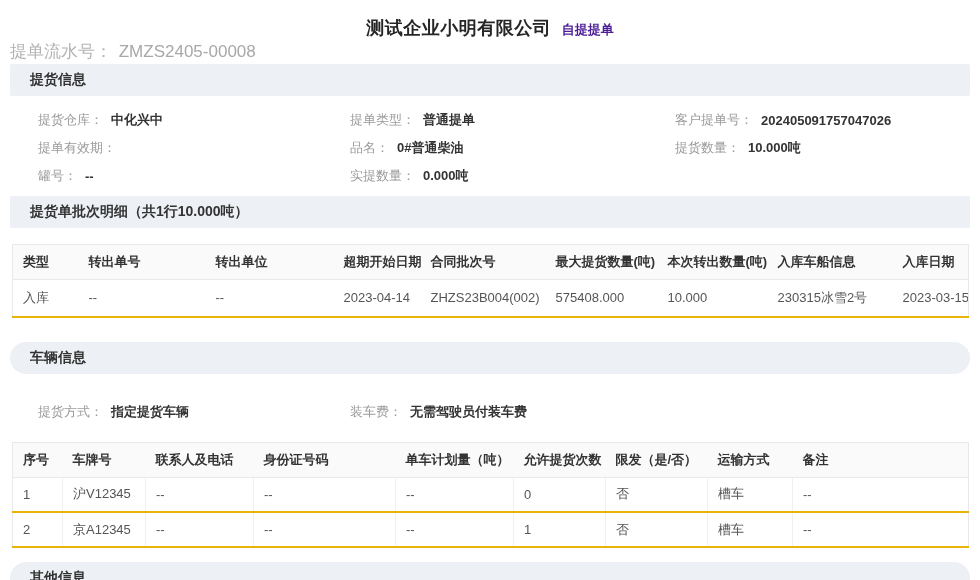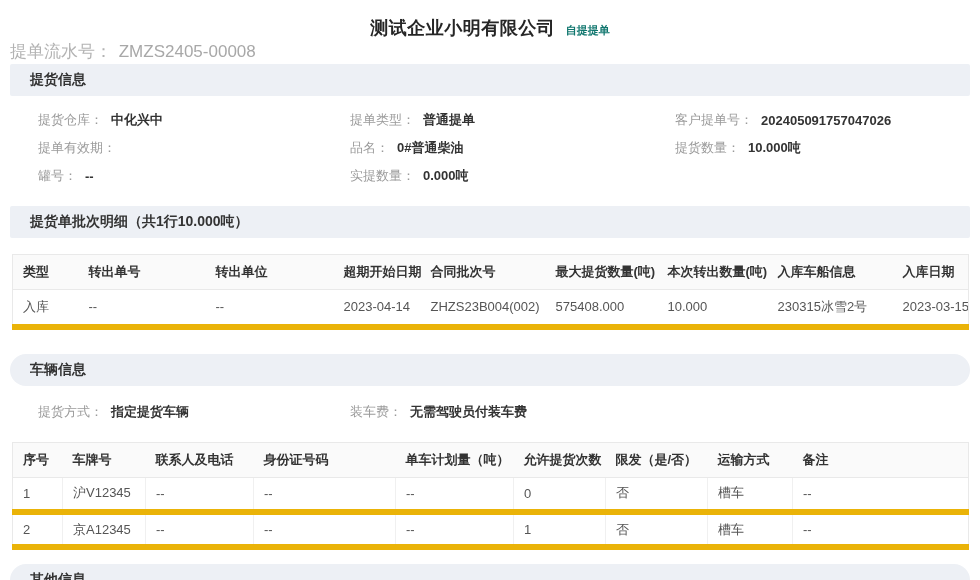--- a/index.html
+++ b/index.html
@@ -4,47 +4,47 @@
 <style>
   * { margin:0; padding:0; box-sizing:border-box; }
   html,body { width:980px; height:580px; background:#ffffff; overflow:hidden;
               font-family:"Liberation Sans","DejaVu Sans",sans-serif; }
   .page { position:relative; width:980px; height:580px; }
 
   
   .doc-header { position:relative; height:64px; }
   .title-wrap { position:absolute; top:16px; left:0; right:0; text-align:center; white-space:nowrap; }
   .company { font-size:18px; font-weight:700; color:#262626; letter-spacing:0.5px; }
-  .doc-type { font-size:11px; font-weight:700; color:#0f766e; margin-left:6px; }
+  .doc-type { font-size:13px; font-weight:700; color:#4c1d95; margin-left:6px; }
   .serial { position:absolute; left:10px; top:40px; font-size:17px; color:#b3b3b3; }
   .serial .serial-value { color:#a8a8a8; margin-left:2px; }
 
   
   .section-bar { margin:0 10px; height:32px; background:#edf0f5; border-radius:2px;
                  display:flex; align-items:center; padding:0 20px;
                  font-size:14px; font-weight:700; color:#333; }
 
   
-  .info-grid { padding:10px 0 16px 38px; display:grid;
+  .info-grid { padding:10px 0 6px 38px; display:grid;
                grid-template-columns:312px 325px 1fr; }
   .field { height:28px; display:flex; align-items:center; font-size:13px; white-space:nowrap; }
   .field .label { color:#9a9a9a; margin-right:8px; }
   .field .value { color:#333; font-weight:700; }
 
-  .vehicle-fields { padding:12px 0 12px 38px; display:grid;
+  .vehicle-fields { padding:24px 0 12px 38px; display:grid;
                     grid-template-columns:312px 1fr; }
 
   
   table { border-collapse:collapse; table-layout:fixed; width:956px; margin-left:12px;
           font-size:13px; }
   .batch-table { margin-top:16px; border:1px solid #e9e9e9;padding-left:36px; }
   th { background:#fafafa; text-align:left; font-weight:700; color:#333;
        height:35px; padding:0 10px; border-bottom:1px solid #e9e9e9;
        white-space:nowrap; overflow:hidden; }
-  td { height:37px; padding:0 10px; color:#555; border-bottom:6px solid #eab308;
+  td { height:37px; padding:0 10px; color:#555; border-bottom:2px solid #eab308;
        white-space:nowrap; overflow:hidden; }
   .vehicle-table { margin-top:4px; border:1px solid #e9e9e9; }
   .vehicle-table td { border-right:1px solid #f0f0f0; height:35px; }
   .vehicle-table td:last-child { border-right:none; }
 
   .bar-gap-lg { margin-top:24px;border-radius:16px; }
   .bar-gap-md { margin-top:14px;border-radius:16px; }
 </style>
 </head>
 <body>

